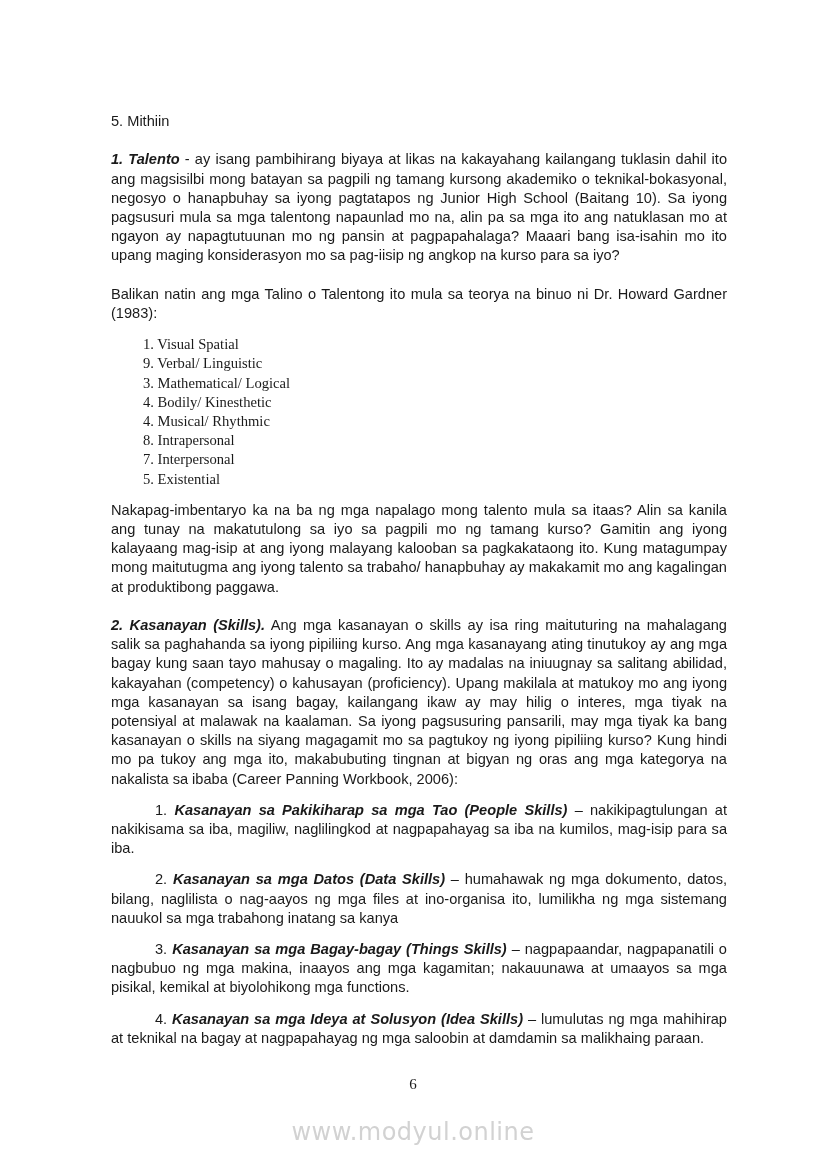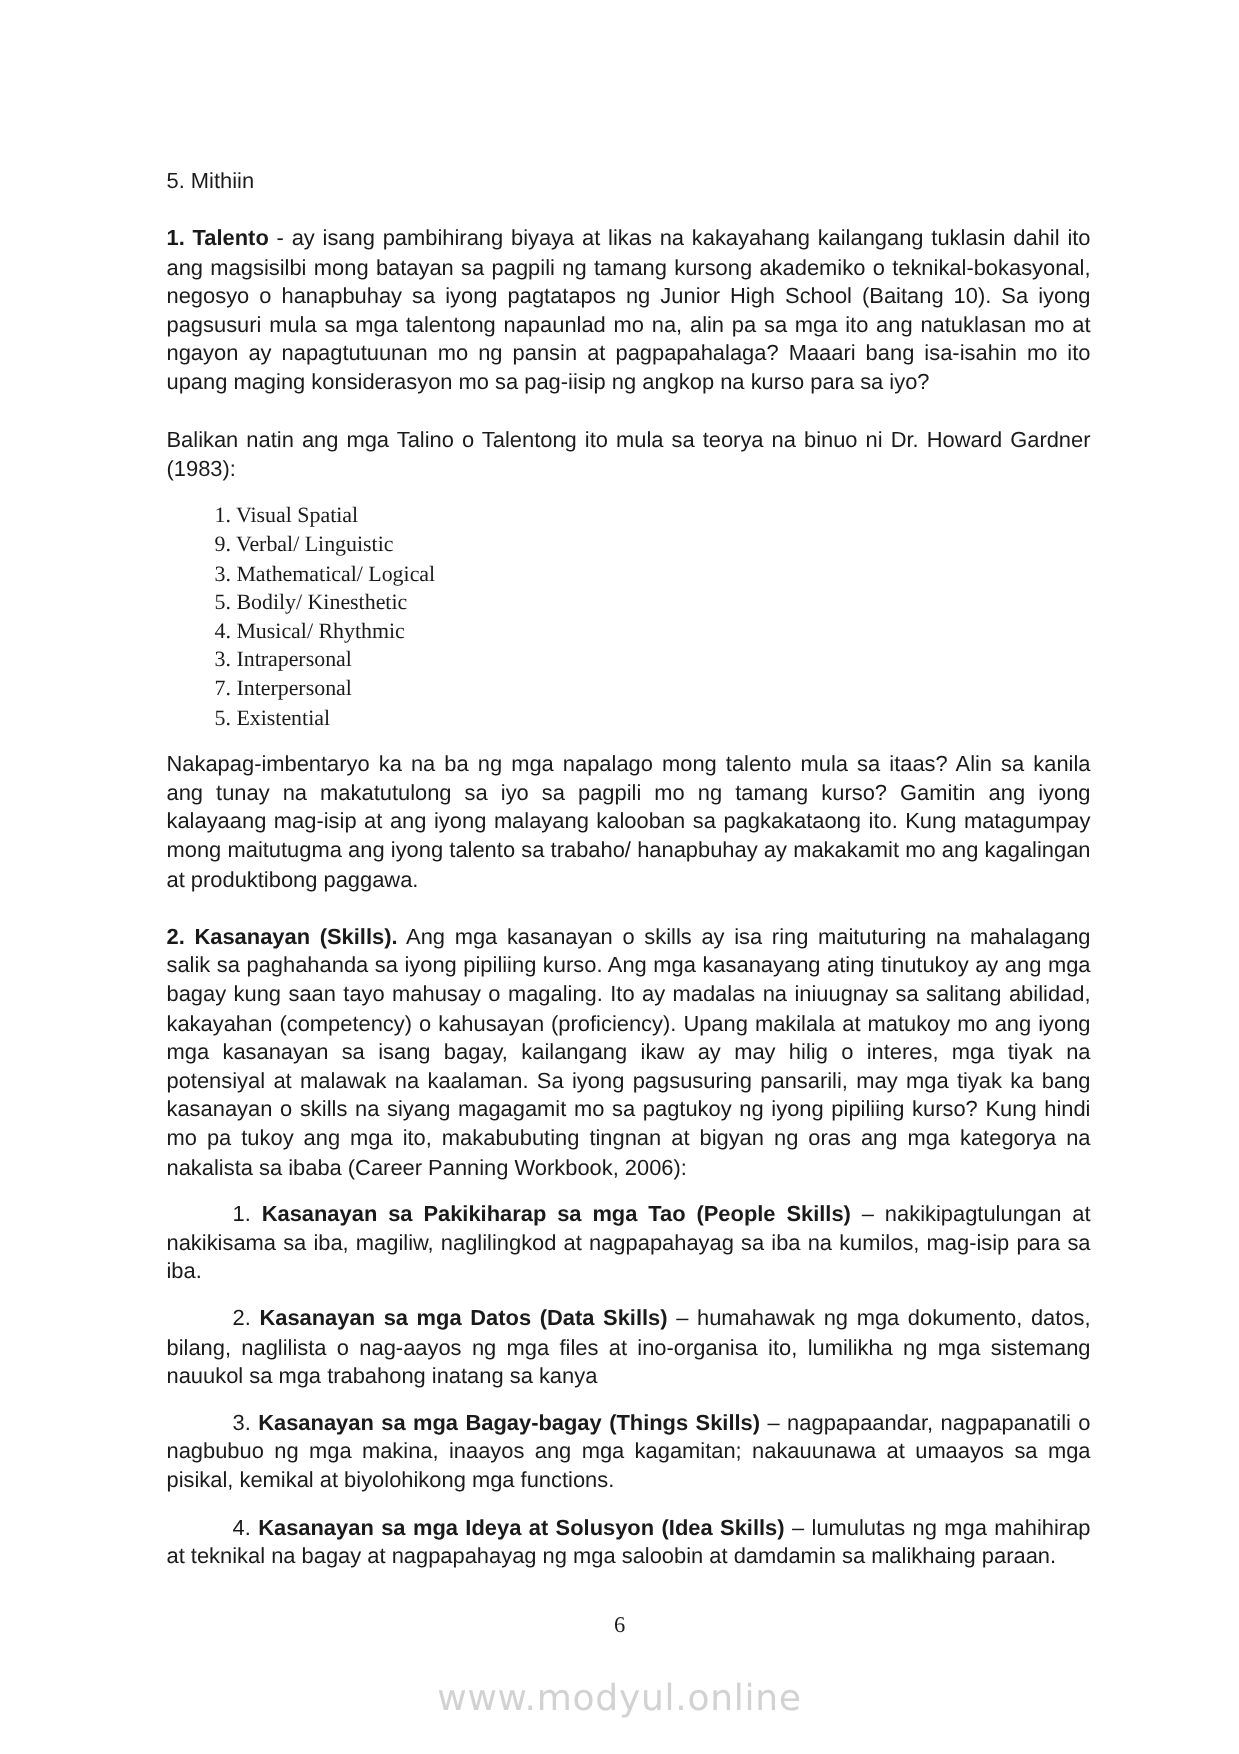--- a/index.html
+++ b/index.html
@@ -30,20 +30,21 @@
     padding: 0;
   }
   .gap-after {
     margin-bottom: 19.2px !important;
   }
   .heading {
     text-align: left;
   }
   b.lead {
     font-weight: bold;
+    font-style: italic;
   }
   .talent-list {
     padding-left: 44px;
     text-align: left;
     font-family: Liberation Serif, serif;
   }
   .talent-item {
     height: 19.2px;
   }
   .skill {
@@ -80,23 +81,23 @@
     <p class="heading gap-after">5. Mithiin</p>
 
     <p class="gap-after"><b class="lead">1. Talento</b><span> -  ay isang pambihirang biyaya at likas na kakayahang kailangang tuklasin dahil ito ang magsisilbi mong batayan sa pagpili ng tamang kursong akademiko o teknikal-bokasyonal, negosyo o hanapbuhay sa iyong pagtatapos ng Junior High School (Baitang 10). Sa iyong pagsusuri mula sa mga talentong napaunlad mo na, alin pa sa mga ito ang natuklasan mo at ngayon ay napagtutuunan mo ng pansin at pagpapahalaga? Maaari bang isa-isahin mo ito upang maging konsiderasyon mo sa pag-iisip ng angkop na kurso para sa iyo?</span></p>
 
     <p>Balikan natin ang mga Talino o Talentong ito mula sa teorya na binuo ni Dr. Howard Gardner (1983):</p>
 
     <div class="talent-list">
       <div class="talent-item">1. Visual Spatial</div>
       <div class="talent-item">9. Verbal/ Linguistic</div>
       <div class="talent-item">3. Mathematical/ Logical</div>
-      <div class="talent-item">5. Bodily/ Kinesthetic</div>
+      <div class="talent-item">4. Bodily/ Kinesthetic</div>
       <div class="talent-item">4. Musical/ Rhythmic</div>
-      <div class="talent-item">3. Intrapersonal</div>
+      <div class="talent-item">8. Intrapersonal</div>
       <div class="talent-item">7. Interpersonal</div>
       <div class="talent-item">5. Existential</div>
     </div>
 
     <p class="gap-after">Nakapag-imbentaryo ka na ba ng mga napalago mong talento mula sa itaas? Alin sa kanila ang tunay na makatutulong sa iyo sa pagpili mo ng tamang kurso? Gamitin ang iyong kalayaang mag-isip at ang iyong malayang kalooban sa pagkakataong ito. Kung matagumpay mong maitutugma ang iyong talento sa trabaho/ hanapbuhay ay makakamit mo ang kagalingan at produktibong paggawa.</p>
 
     <p><b class="lead">2. Kasanayan (Skills).</b><span> Ang mga kasanayan o skills ay isa ring maituturing na mahalagang salik sa paghahanda sa iyong pipiliing kurso. Ang mga kasanayang ating tinutukoy ay ang mga bagay kung saan tayo mahusay o magaling. Ito ay madalas na iniuugnay sa salitang abilidad, kakayahan (competency) o kahusayan (proficiency). Upang makilala at matukoy mo ang iyong mga kasanayan sa isang bagay, kailangang ikaw ay may hilig o interes, mga tiyak na potensiyal at malawak na kaalaman. Sa iyong pagsusuring pansarili, may mga tiyak ka bang kasanayan o skills na siyang magagamit mo sa pagtukoy ng iyong pipiliing kurso? Kung hindi mo pa tukoy ang mga ito, makabubuting tingnan at bigyan ng oras ang mga kategorya na nakalista sa ibaba (Career Panning Workbook, 2006):</span></p>
 
     <div>
       <p class="skill"><span>1. </span><b class="lead">Kasanayan sa Pakikiharap sa mga Tao (People Skills)</b><span> – nakikipagtulungan at nakikisama sa iba, magiliw, naglilingkod at nagpapahayag sa iba na kumilos, mag-isip  para sa iba.</span></p>

